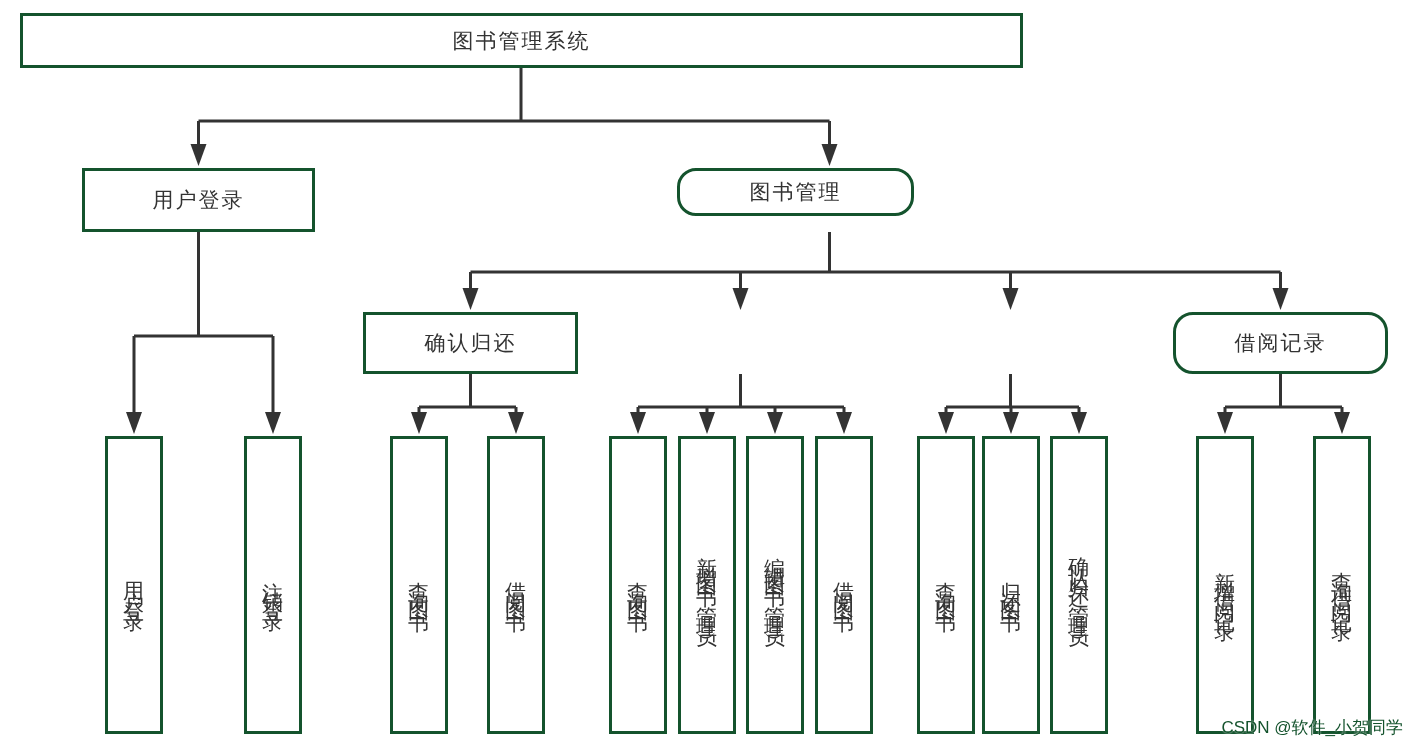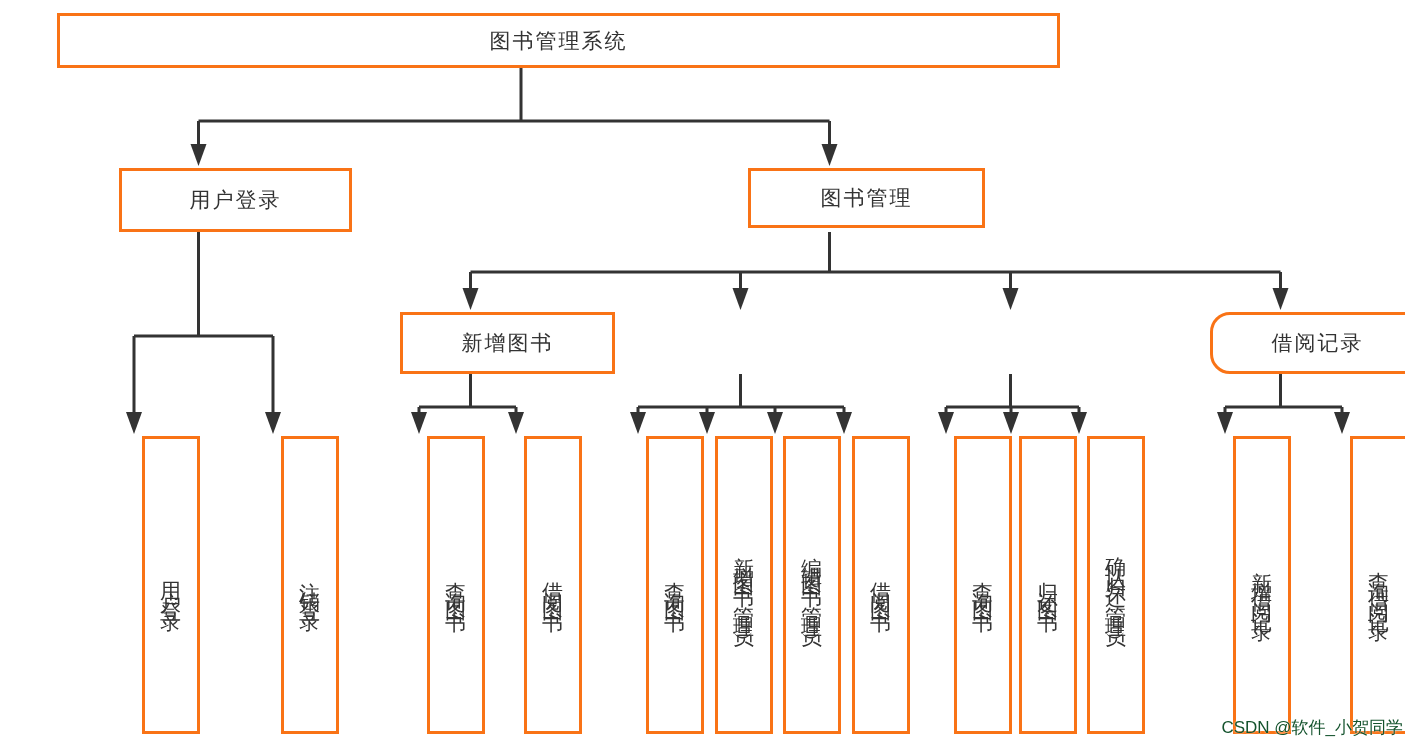--- a/index.html
+++ b/index.html
@@ -17,33 +17,32 @@
   .connectors {
     position: absolute;
     left: 0; top: 0;
     width: 1405px;
     height: 747px;
   }
 
   .box {
     position: absolute;
     background: #ffffff;
-    border: 3px solid #f97316;
+    border: 3px solid #14532d;
     color: #333333;
     display: flex;
     align-items: center;
     justify-content: center;
-    margin-left: 37px;
   }
 
   .hlabel { font-size: 21px; letter-spacing: 2px; }
 
   .root-box   { left: 20px;  top: 13px;  width: 1003px; height: 55px; }
   .l2-login   { left: 82px;  top: 168px; width: 233px;  height: 64px; }
-  .l2-mgmt    { left: 711px; top: 168px; width: 237px;  height: 60px; }
+  .l2-mgmt    { left: 677px; top: 168px; width: 237px;  height: 48px; border-radius: 19px; }
 
   .l3 { top: 312px; width: 215px; height: 62px; }
   .l3-recommend { left: 363px; }
   .l3-borrow    { left: 633px; }
   .l3-current   { left: 903px; }
   .l3-records   { left: 1173px; border-radius: 20px; }
 
   .vbox {
     top: 436px;
     width: 58px;
@@ -114,21 +113,21 @@
       <polygon points="1217,412 1233,412 1225,434"></polygon>
       <polygon points="1334,412 1350,412 1342,434"></polygon>
     </g>
   </svg>
 
   <div class="box root-box hlabel">图书管理系统</div>
 
   <div class="box l2-login hlabel">用户登录</div>
   <div class="box l2-mgmt hlabel">图书管理</div>
 
-  <div class="box l3 l3-recommend hlabel">新增图书</div>
+  <div class="box l3 l3-recommend hlabel">确认归还</div>
   <div class="box l3 l3-records hlabel">借阅记录</div>
 
   <div class="box vbox vb-1">用户登录</div>
   <div class="box vbox vb-2">注销登录</div>
 
   <div class="box vbox vb-3">查询图书</div>
   <div class="box vbox vb-4">借阅图书</div>
 
   <div class="box vbox vb-5">查询图书</div>
   <div class="box vbox vb-6">新增图书（管理员）</div>

